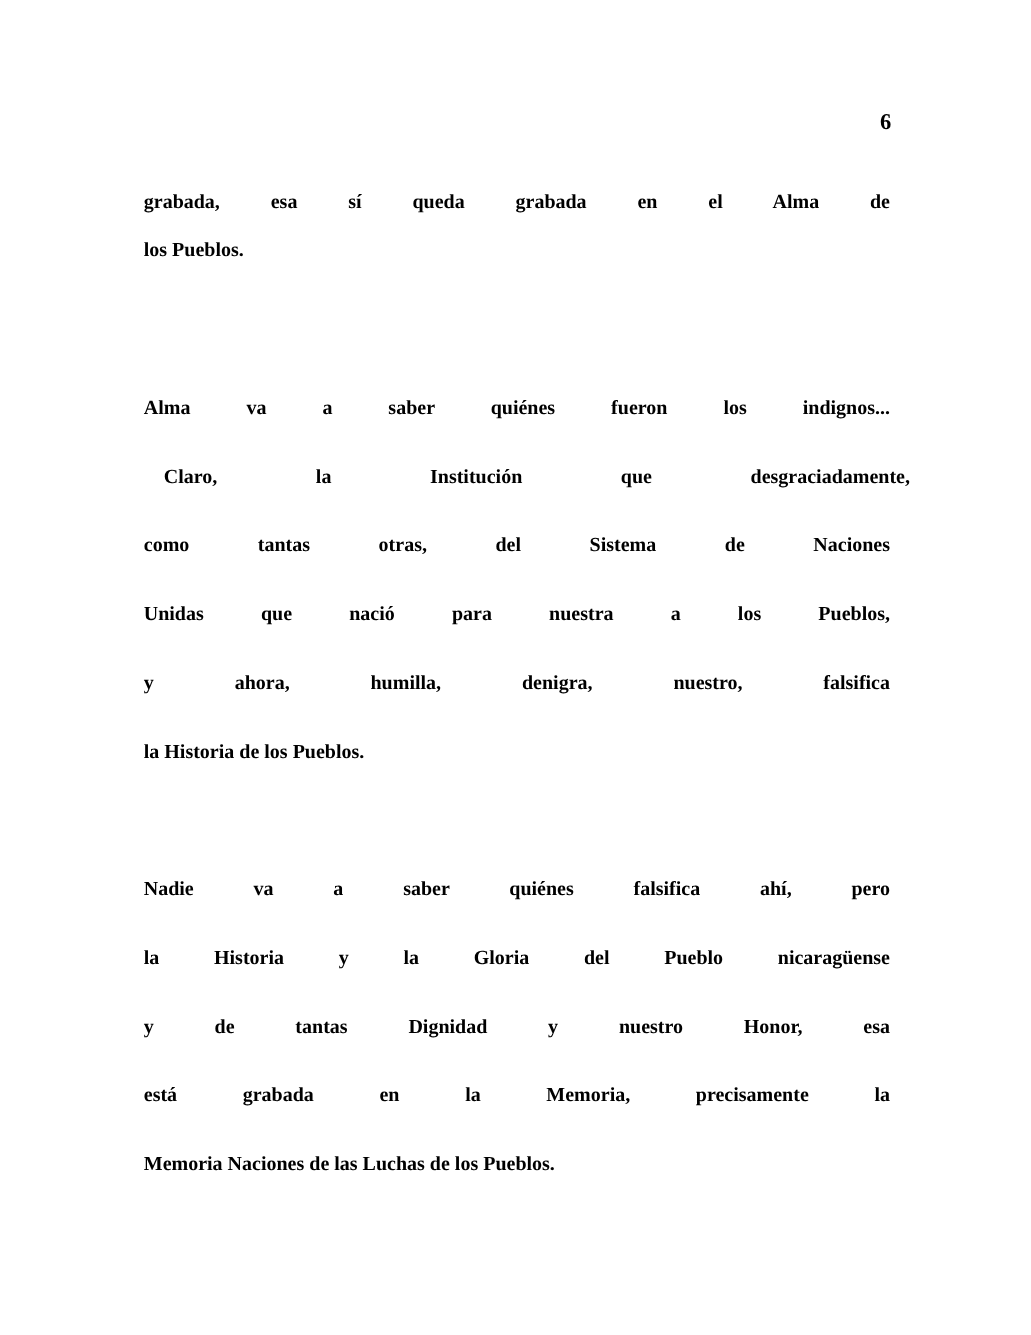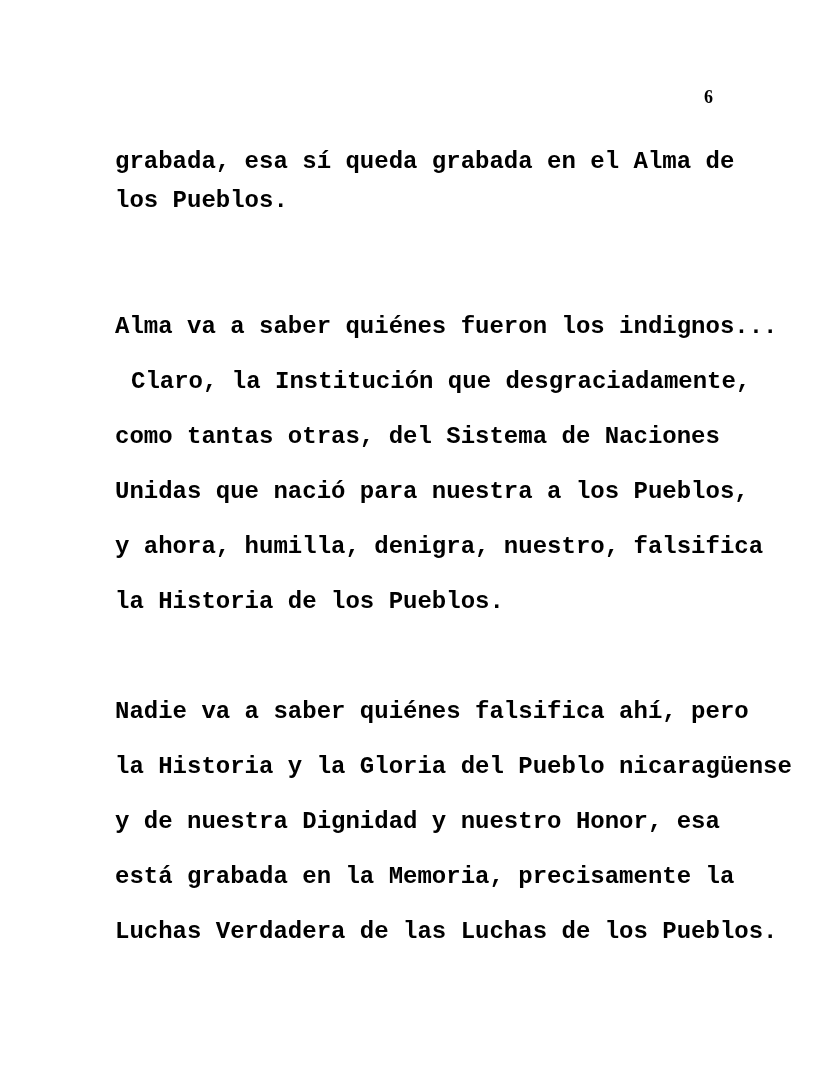--- a/index.html
+++ b/index.html
@@ -20,23 +20,23 @@
       right: 112px;
       font-family: "Liberation Serif", serif;
       font-weight: bold;
       font-size: 18px;
       line-height: 22px;
     }
     .line {
       position: absolute;
       left: 115px;
       width: 597px;
-      font-family: Liberation Mono, monospace;
+      font-family: Liberation Serif, serif;
       font-weight: bold;
-      font-size: 24px;
+      font-size: 16px;
       line-height: 24px;
       white-space: nowrap;
       text-align: justify;
       text-align-last: justify;
     }
     .line.last {
       text-align-last: left;
     }
   </style>
 </head>
@@ -54,16 +54,16 @@
   <div class="line" style="top:370px;margin-left:16px;">Claro, la Institución que desgraciadamente,</div>
   <div class="line" style="top:425px;">como tantas otras, del Sistema de Naciones</div>
   <div class="line" style="top:480px;">Unidas que nació para nuestra a los Pueblos,</div>
   <div class="line" style="top:535px;">y ahora, humilla, denigra, nuestro, falsifica</div>
   <div class="line last" style="top:590px;">la Historia de los Pueblos.</div>
 </div>
 
 <div>
   <div class="line" style="top:700px;">Nadie va a saber quiénes falsifica ahí, pero</div>
   <div class="line" style="top:755px;">la Historia y la Gloria del Pueblo nicaragüense</div>
-  <div class="line" style="top:810px;">y de nuestra Dignidad y nuestro Honor, esa</div>
+  <div class="line" style="top:810px;">y de tantas Dignidad y nuestro Honor, esa</div>
   <div class="line" style="top:865px;">está grabada en la Memoria, precisamente la</div>
-  <div class="line last" style="top:920px;">Luchas Verdadera de las Luchas de los Pueblos.</div>
+  <div class="line last" style="top:920px;">Memoria Naciones de las Luchas de los Pueblos.</div>
 </div>
 
 </body></html>

